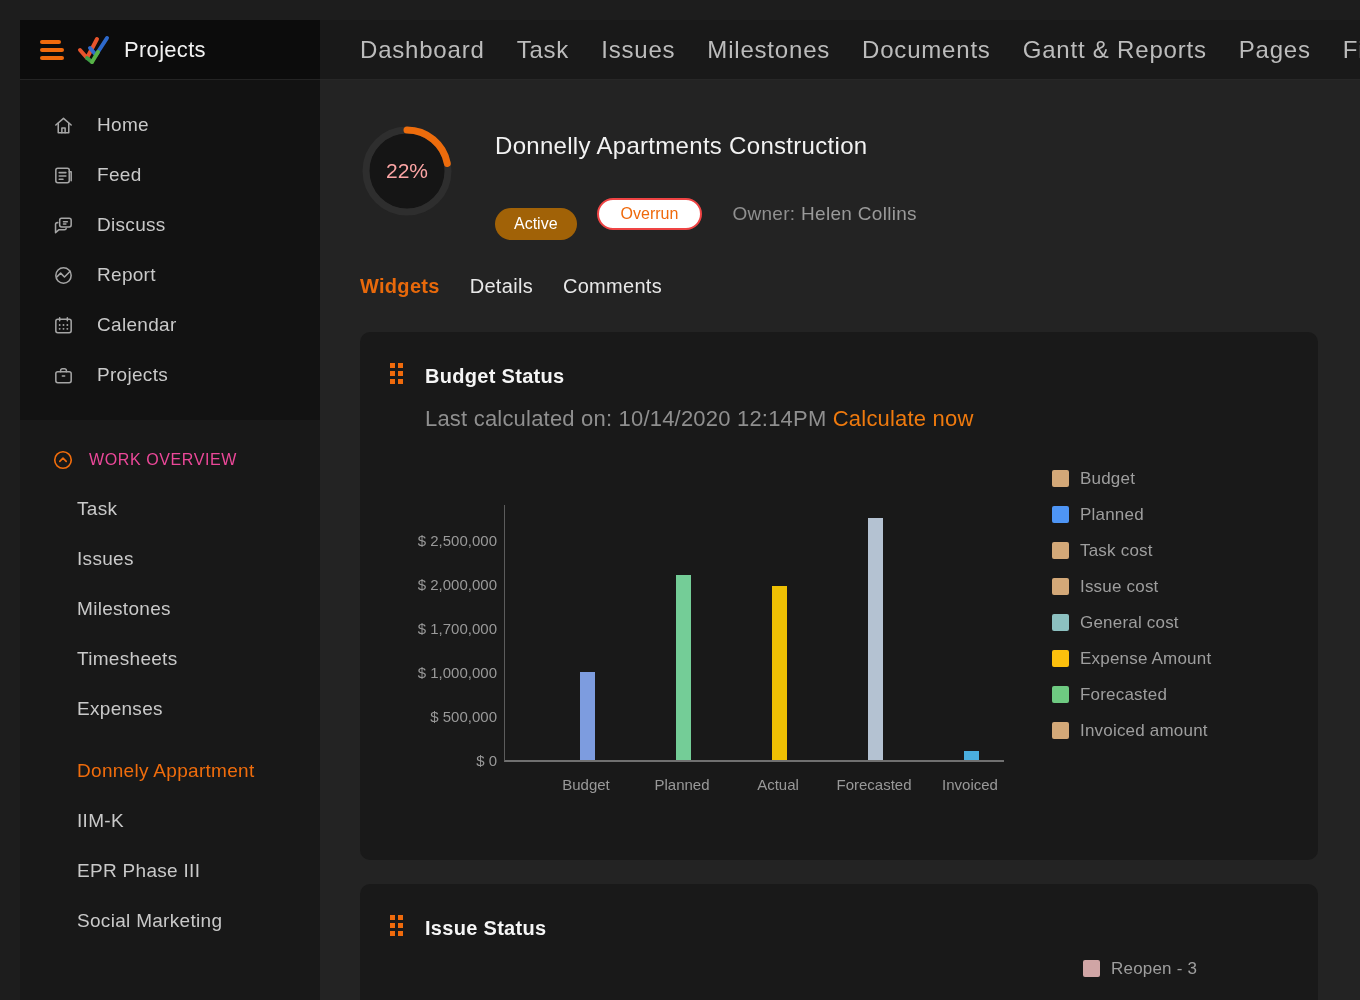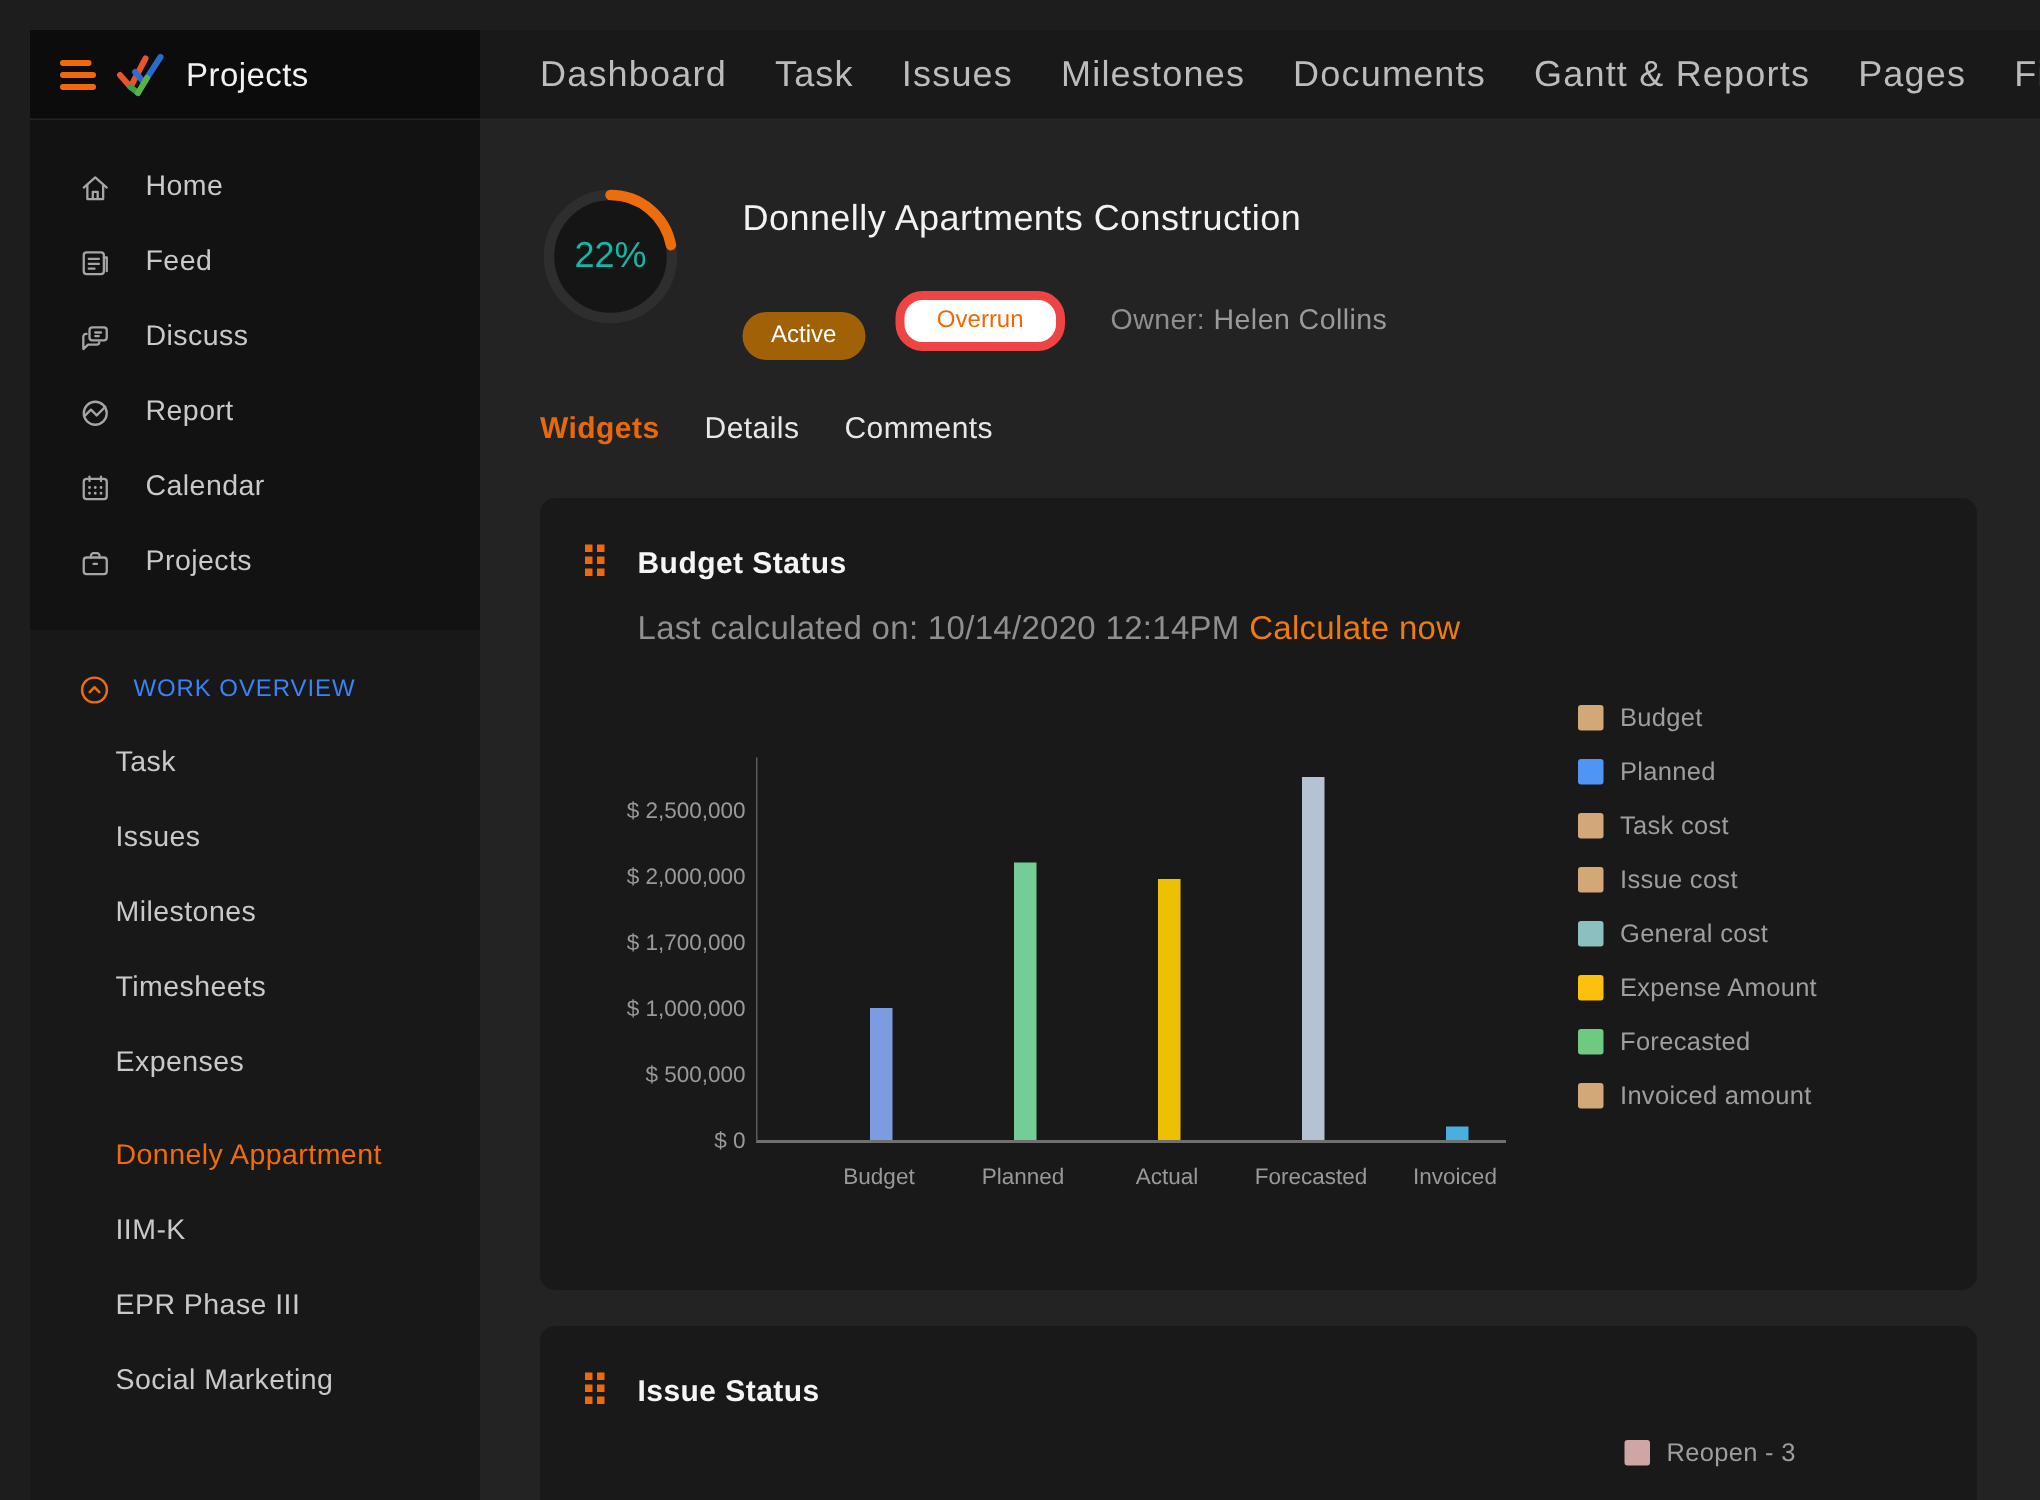--- a/index.html
+++ b/index.html
@@ -19,47 +19,47 @@
   .hamburger span:first-child { width:21px; }
   .logo-mark { width:34px; height:30px; }
   .logo-text { font-size:22px; color:#f2f2f2; letter-spacing:0.3px; }
 
   .menu { padding-top:20px; }
   .menu-item { height:50px; display:flex; align-items:center; padding-left:32px; gap:22px; font-size:19px; color:#c9c9c9; letter-spacing:0.3px; cursor:pointer; }
   .menu-item svg { width:23px; height:23px; flex:0 0 23px; }
 
   .sidebar-lower { background:#181818; position:absolute; left:0; top:400px; width:300px; bottom:0; }
   .section-head { display:flex; align-items:center; gap:15px; padding-left:32px; margin-top:28px; height:24px;
-                  font-size:16px; color:#3b82f6; letter-spacing:0.6px; cursor:pointer; }
+                  font-size:16px; color:#ec4899; letter-spacing:0.6px; cursor:pointer; }
   .section-head svg { width:22px; height:22px; }
   .plain-head { padding-left:57px; margin-top:32px; height:24px; display:flex; align-items:center;
                 font-size:16px; color:#8d8d8d; letter-spacing:0.6px; }
   .sub-items { margin-top:12px; }
   .sub-item { height:50px; display:flex; align-items:center; padding-left:57px; font-size:19px; color:#c9c9c9;
               letter-spacing:0.3px; cursor:pointer; white-space:nowrap; overflow:hidden; }
   .sub-item.active { color:#ef6c0c; }
 
   
   .topnav { position:absolute; left:320px; top:20px; width:1040px; height:60px; background:#191919;
             display:flex; align-items:center; gap:32px; padding-left:40px; overflow:hidden;
             border-bottom:1px solid #272727; white-space:nowrap; }
   .nav-item { font-size:24px; letter-spacing:0.8px; color:#bcbcbc; cursor:pointer; flex:0 0 auto; }
 
   
   .main { position:absolute; left:320px; top:80px; width:1040px; height:920px; background:#232323; }
 
   .progress-wrap { position:absolute; left:39px; top:43px; width:96px; height:96px; }
   .progress-wrap svg { position:absolute; inset:0; }
   .progress-label { position:absolute; inset:0; display:flex; align-items:center; justify-content:center;
-                    font-size:24px; color:#14b8a6;text-align:right; }
+                    font-size:21px; color:#fca5a5;text-align:right; }
 
   .project-title { position:absolute; left:175px; top:52px; font-size:24px; color:#f2f2f2; letter-spacing:0.3px; }
   .badge-row { position:absolute; left:175px; top:108px; display:flex; align-items:center; gap:20px; }
   .badge-active { background:#a16207; color:#fff; font-size:16px; padding:7px 19px; border-radius:17px; cursor:pointer;margin-top:20px; }
-  .badge-overrun { background:#ffffff; color:#ef690a; border:6px solid #ef4444; font-size:16px; padding:5px 22px; border-radius:18px; cursor:pointer; }
+  .badge-overrun { background:#ffffff; color:#ef690a; border:2px solid #ef4444; font-size:16px; padding:5px 22px; border-radius:18px; cursor:pointer; }
   .owner-text { color:#8f8f8f; font-size:19px; margin-left:10px; letter-spacing:0.3px; }
   .owner-text b { font-weight:normal; color:#9a9a9a; }
 
   .tabs { position:absolute; left:40px; top:195px; display:flex; gap:30px; font-size:20px; letter-spacing:0.3px; }
   .tab { color:#e8e8e8; cursor:pointer; }
   .tab.active { color:#e8690b; font-weight:bold; }
 
   .card { position:absolute; left:40px; width:958px; background:#191919; border-radius:10px; }
   .card.budget { top:252px; height:528px; }
   .card.issue  { top:804px; height:260px; }

